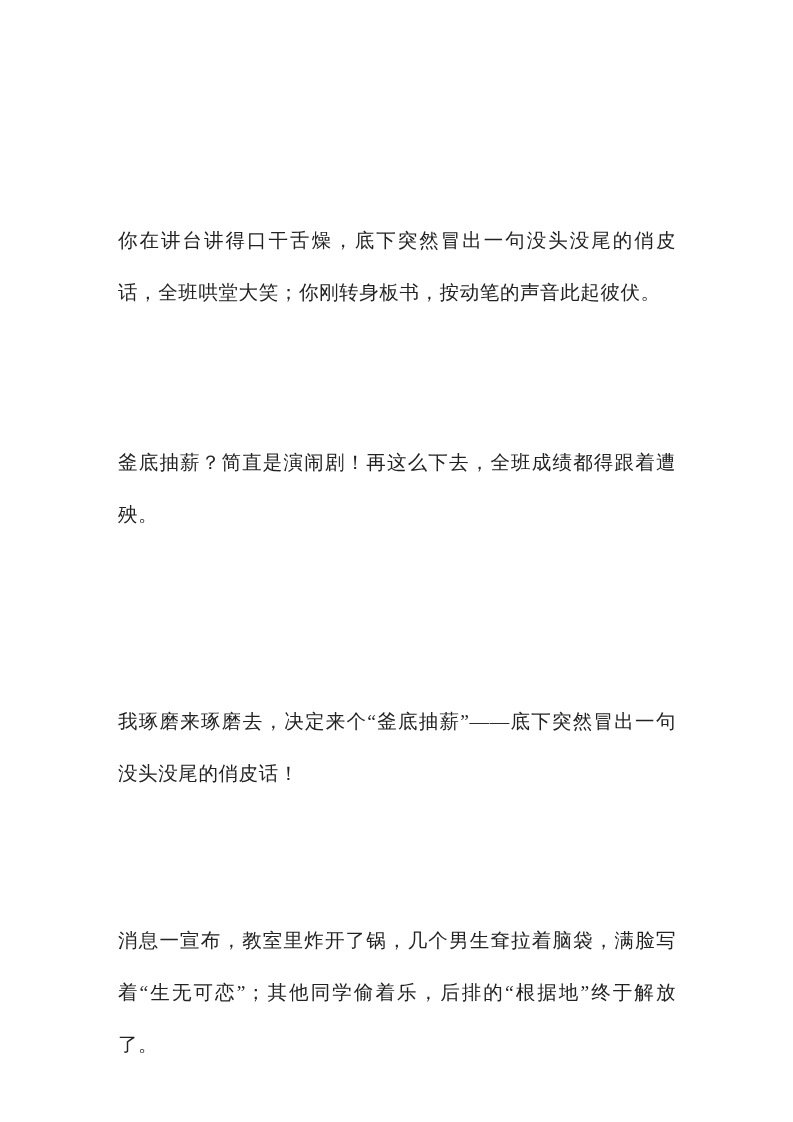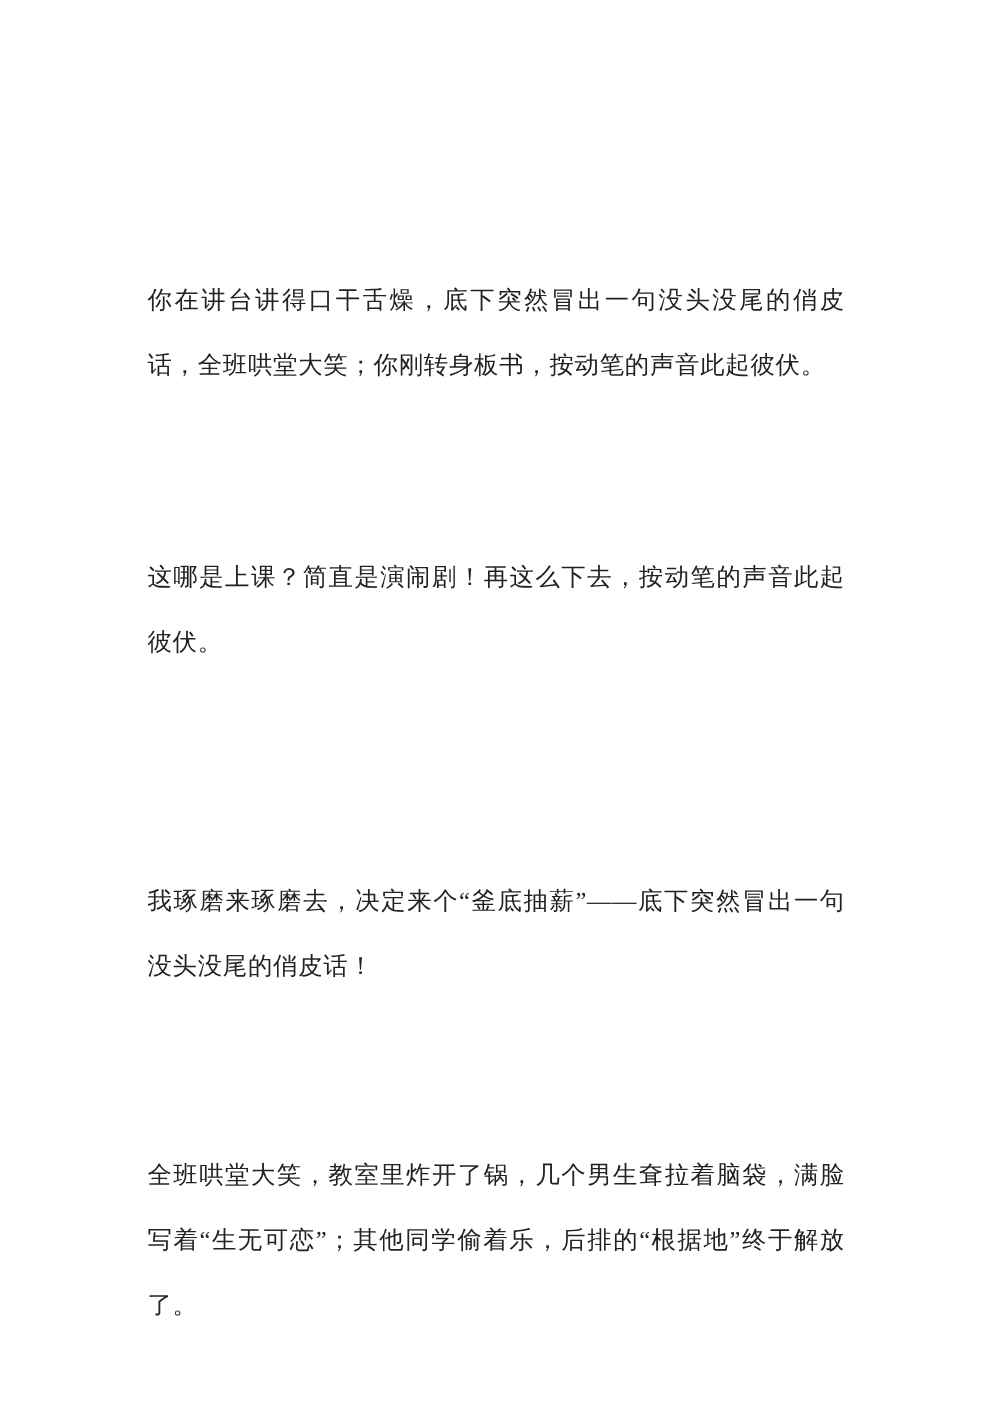--- a/index.html
+++ b/index.html
@@ -41,24 +41,24 @@
 </head>
 <body>
 
 <div class="page">
   <div class="doc-body">
 
     <p class="para">你在讲台讲得口干舌燥，底下突然冒出一句没头没尾的俏皮话，全班哄堂大笑；你刚转身板书，按动笔的声音此起彼伏。</p>
 
     <div class="gap-1"></div>
 
-    <p class="para">这哪是上课？简直是演闹剧！再这么下去，按动笔的声音此起彼伏。</p>
+    <p class="para">釜底抽薪？简直是演闹剧！再这么下去，全班成绩都得跟着遭殃。</p>
 
     <div class="gap-2"></div>
 
     <p class="para">我琢磨来琢磨去，决定来个“釜底抽薪”——底下突然冒出一句没头没尾的俏皮话！</p>
 
     <div class="gap-3"></div>
 
-    <p class="para">全班哄堂大笑，教室里炸开了锅，几个男生耷拉着脑袋，满脸写着“生无可恋”；其他同学偷着乐，后排的“根据地”终于解放了。</p>
+    <p class="para">消息一宣布，教室里炸开了锅，几个男生耷拉着脑袋，满脸写着“生无可恋”；其他同学偷着乐，后排的“根据地”终于解放了。</p>
 
   </div>
 </div>
 
 </body></html>

